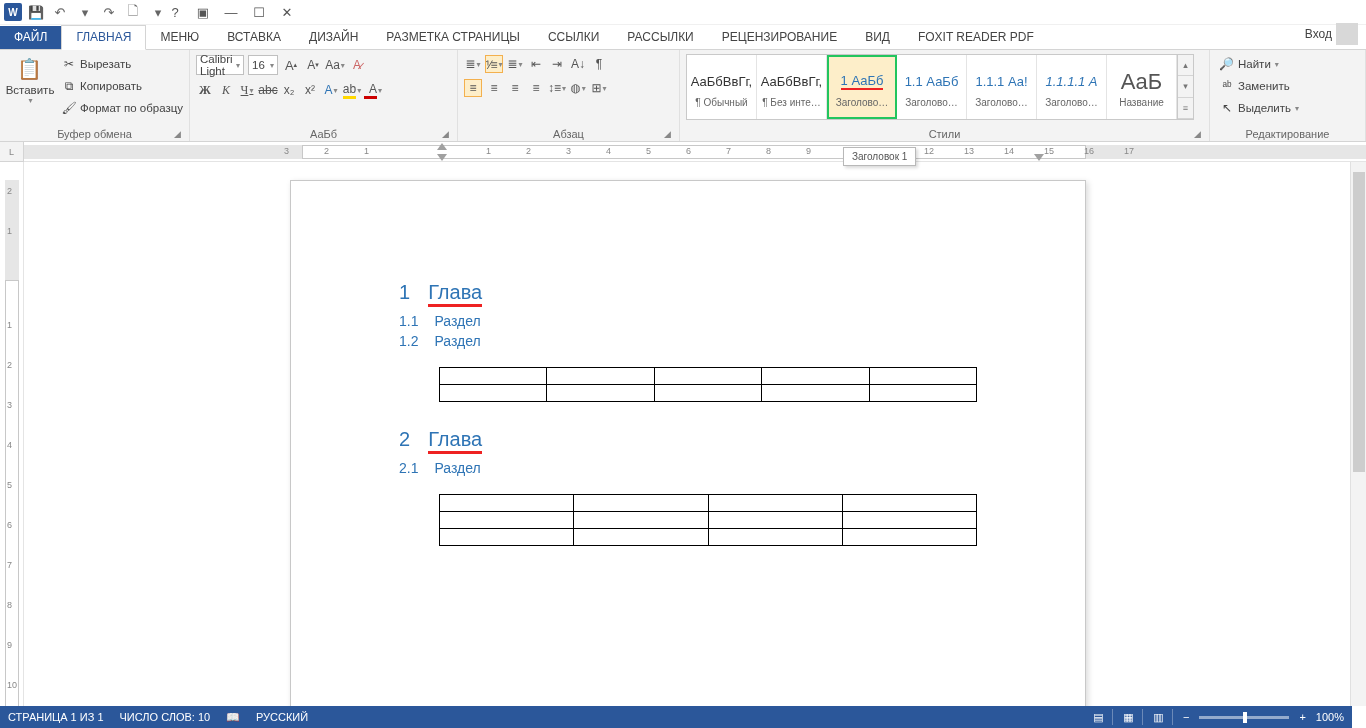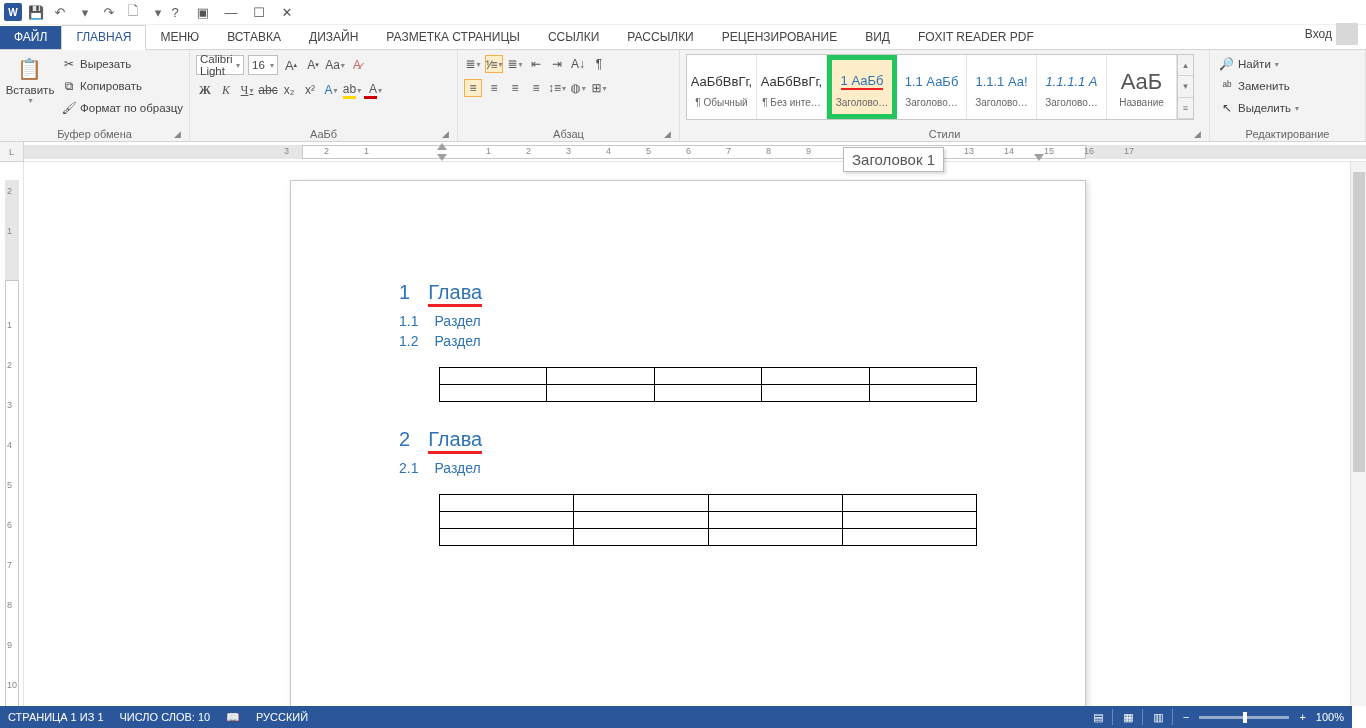--- a/index.html
+++ b/index.html
@@ -41,29 +41,29 @@
 .si{width:18px;height:18px;display:flex;align-items:center;justify-content:center;font-size:12px;color:#555;}
 .si.b{font-weight:bold;font-family:"Times New Roman";}
 .si.i{font-style:italic;font-family:"Times New Roman";}
 .si.u{text-decoration:underline;font-family:"Times New Roman";}
 .si.strike{text-decoration:line-through;}
 .colorbar{width:14px;border-bottom:3px solid #c00;display:inline-block;text-align:right;}
 .colorbar.y{border-bottom-color:#ffd800;}
 
 .styles-gallery{display:flex;border:1px solid #c9c9c9;background:#fff;height:66px;margin-top:2px;}
 .style-item{width:70px;border-right:1px solid #e4e4e4;display:flex;flex-direction:column;align-items:center;justify-content:center;padding:2px;font-size:10px;color:#666;}
-.style-item.sel{border:5px solid #22c55e;background:#fdeec9;}
+.style-item.sel{border:2px solid #22c55e;background:#fdeec9;}
 .style-item .preview{font-size:13px;color:#333;height:30px;display:flex;align-items:center;}
 .style-item.heading .preview{color:#2e74b5;}
 .style-item .red-under{border-bottom:2px solid #e22;}
 .styles-more{width:16px;background:#f3f3f3;border-left:1px solid #c9c9c9;display:flex;flex-direction:column;}
 .styles-more div{flex:1;display:flex;align-items:center;justify-content:center;font-size:9px;color:#777;border-bottom:1px solid #d4d4d4;}
 
 
-.tooltip{position:absolute;left:843px;top:147px;background:#fff;border:1px solid #b8b8b8;padding:3px 8px;font-size:15px;color:#555;box-shadow:2px 2px 3px rgba(0,0,0,.15);z-index:50;}
+.tooltip{position:absolute;left:843px;top:147px;background:#fff;border:1px solid #b8b8b8;padding:3px 8px;font-size:10px;color:#555;box-shadow:2px 2px 3px rgba(0,0,0,.15);z-index:50;}
 
 
 .hruler-wrap{height:20px;background:#fff;display:flex;}
 .corner{width:24px;background:#f3f3f3;border-right:1px solid #d4d4d4;border-bottom:1px solid #d4d4d4;display:flex;align-items:center;justify-content:center;font-size:9px;color:#888;}
 .hruler{flex:1;position:relative;background:#fff;border-bottom:1px solid #e4e4e4;font-size:9px;color:#888;overflow:hidden;}
 .hruler .inactive-l{position:absolute;left:0;top:3px;height:14px;width:278px;background:#e6e6e6;}
 .hruler .inactive-r{position:absolute;right:0;top:3px;height:14px;width:280px;background:#e6e6e6;}
 .hruler .tickrow{position:absolute;top:3px;left:278px;right:280px;height:14px;background:#fff;border:1px solid #c8c8c8;}
 .hruler .num{position:absolute;top:4px;font-size:9px;color:#888;}
 .hruler .marker{position:absolute;top:0;width:0;height:0;}

